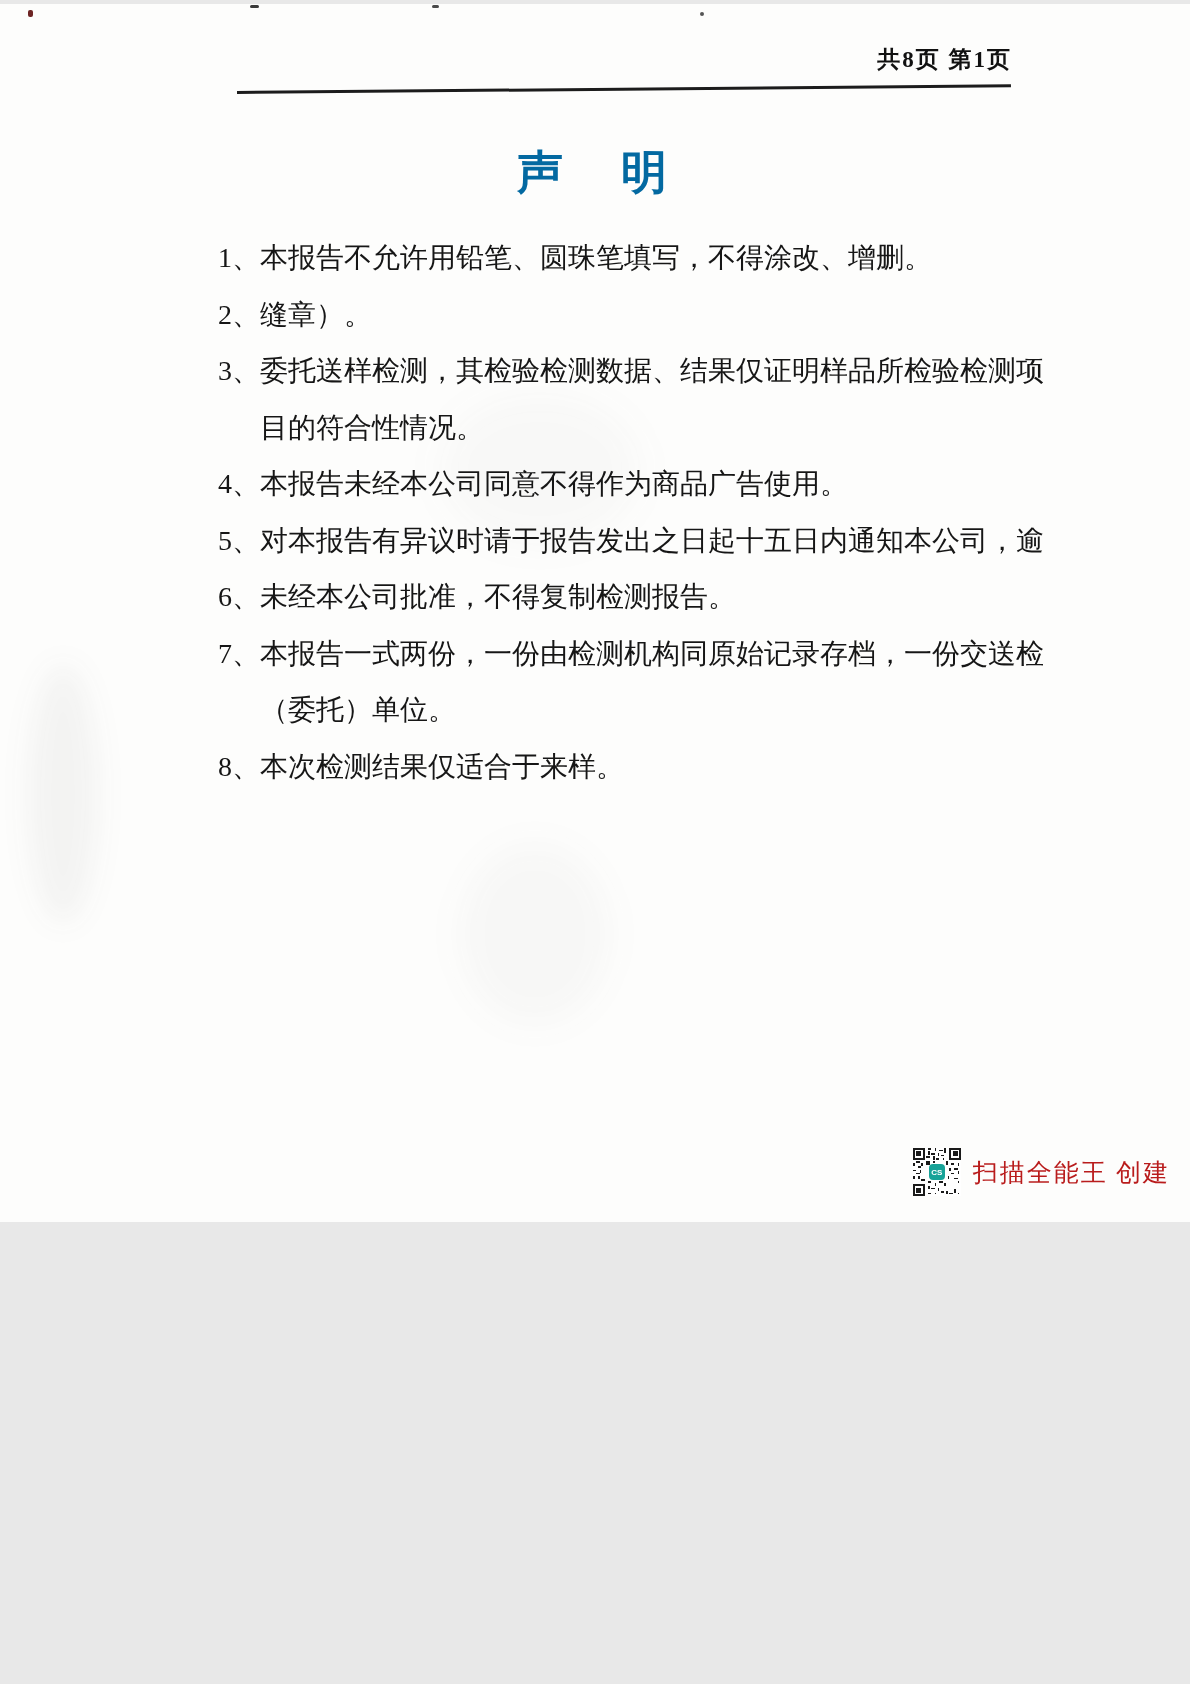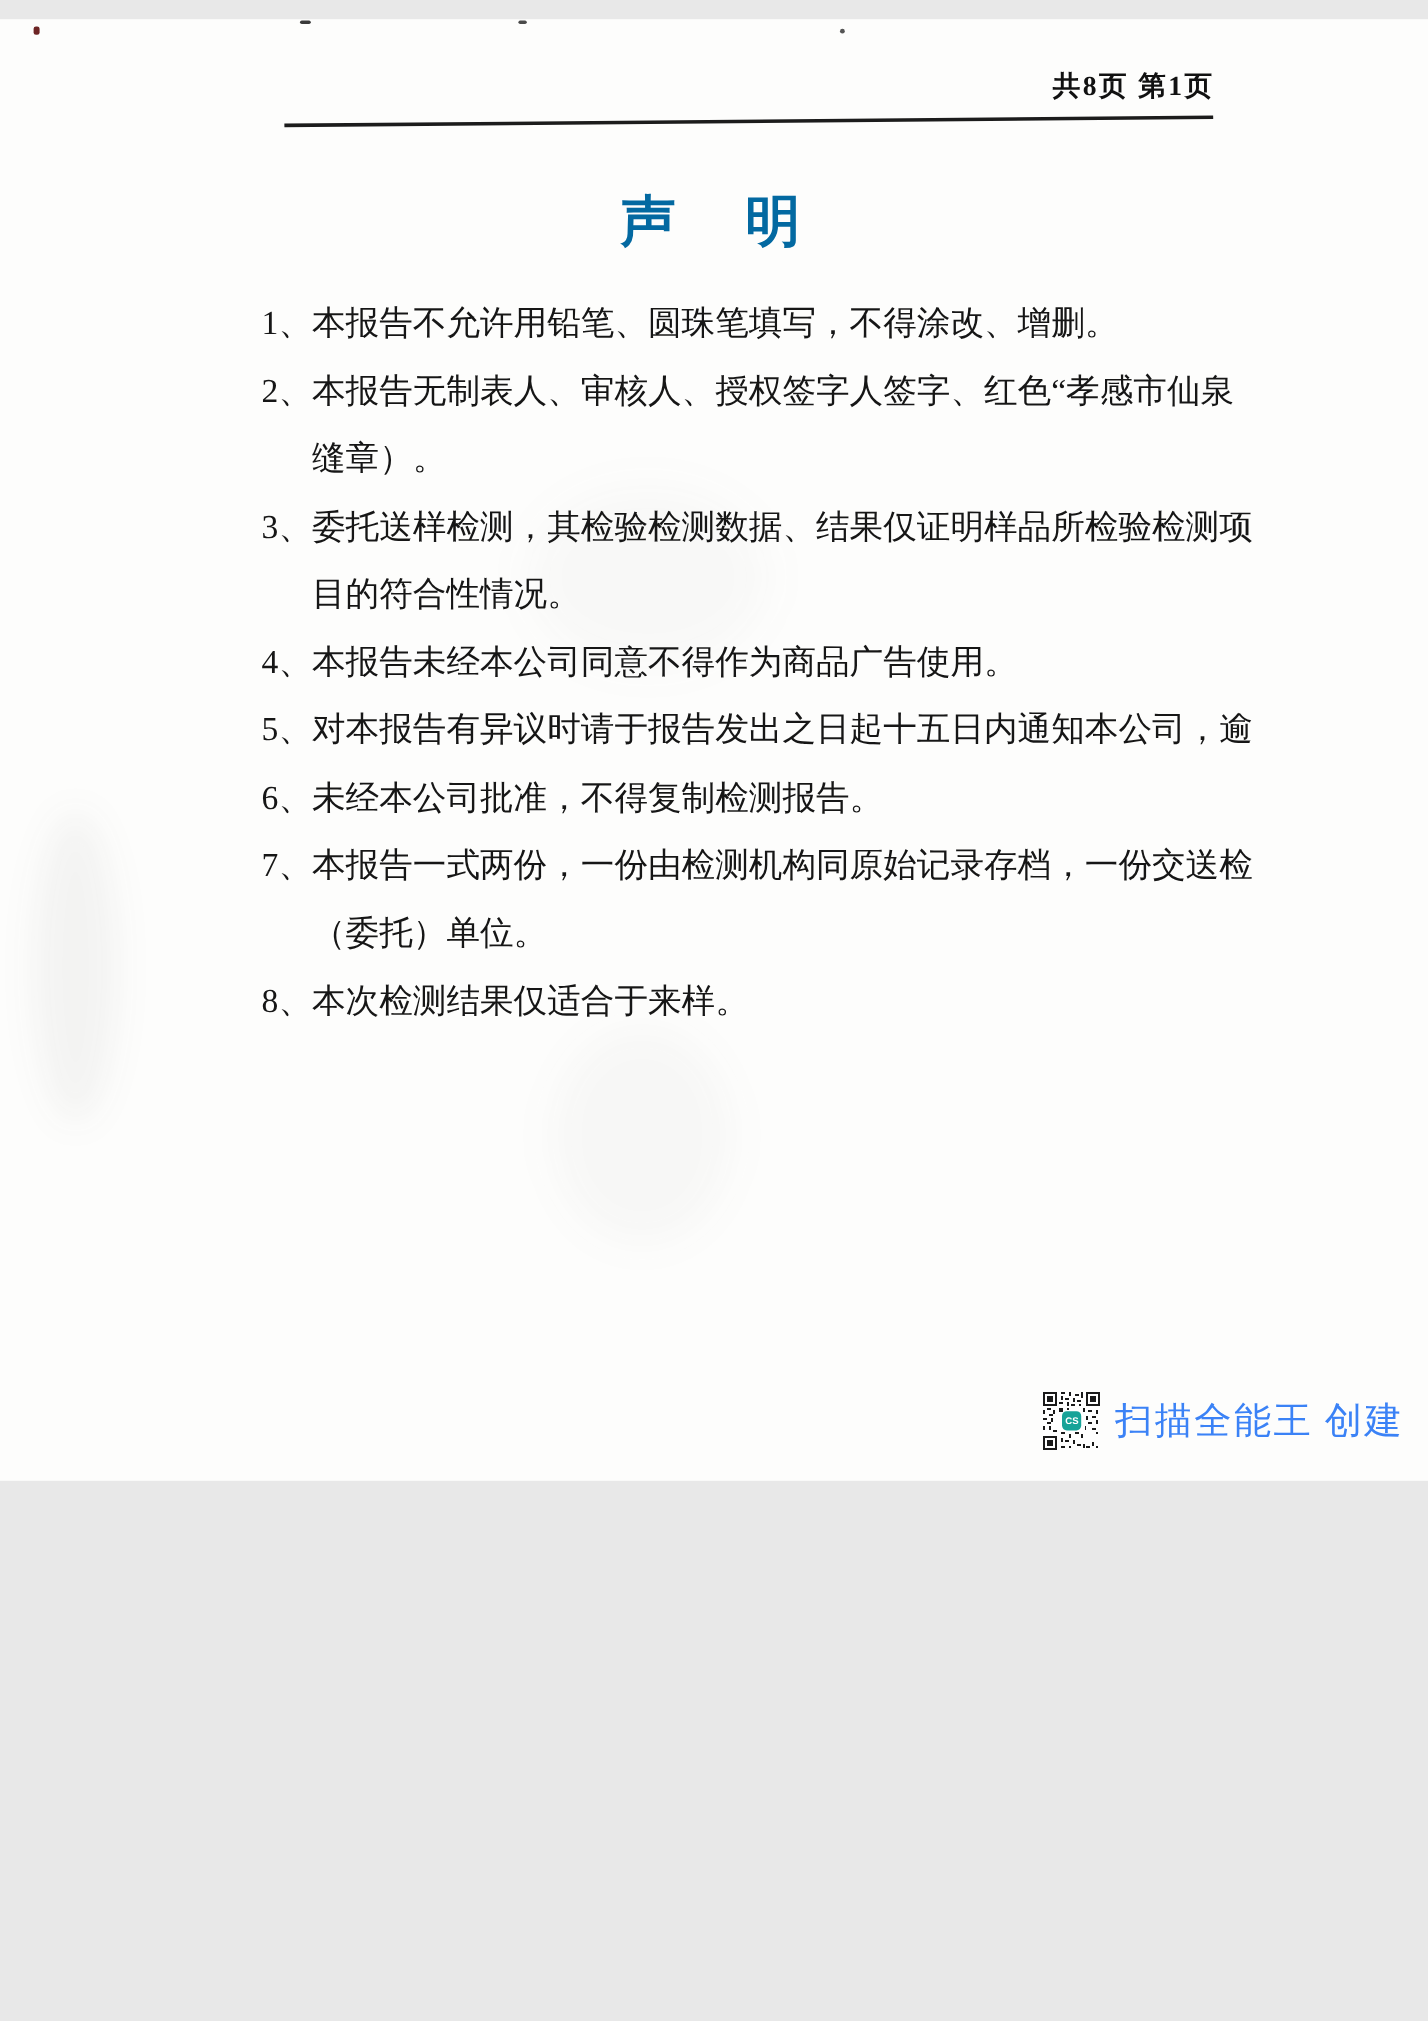--- a/index.html
+++ b/index.html
@@ -1,19 +1,19 @@
 <!DOCTYPE html>
 <html><head>
 <meta charset="utf-8">
 <style>
   html,body { margin:0; padding:0; background:#e8e8e8; }
   .page {
     position:relative;
     width:1190px; height:1218px;
-    margin:16px auto;
+    margin:4px auto;
     background:#fdfdfc;
     font-family:"Liberation Serif", serif;
     color:#161616;
     overflow:hidden;
   }
 
   
   .smudge { position:absolute; border-radius:50%; pointer-events:none; }
   .smudge-1 { left:28px; top:660px; width:70px; height:260px; background:rgba(60,60,60,0.05); filter:blur(14px); }
   .smudge-2 { left:440px; top:390px; width:200px; height:150px; background:rgba(80,80,80,0.03); filter:blur(18px); }
@@ -70,21 +70,21 @@
   .qr-wrap svg { width:100%; height:100%; display:block; }
   .qr-badge {
     position:absolute; left:50%; top:50%;
     transform:translate(-50%,-50%);
     width:16px; height:16px; border-radius:4px;
     display:flex; align-items:center; justify-content:center;
     font-family:"Liberation Sans", sans-serif;
     font-size:8px; font-weight:bold; color:#fff;
   }
   .scanner-credit {
-    font-size:31px; color:#3b82f6; letter-spacing:2px;
+    font-size:25px; color:#b91c1c; letter-spacing:2px;
     font-family:"Liberation Serif", serif;
   }
 </style>
 </head>
 <body>
 
 <div class="page">
 
   <div class="smudge smudge-1"></div>
   <div class="smudge smudge-2"></div>
@@ -104,21 +104,20 @@
     <div class="stmt">
       <span class="stmt-num">1、</span>
       <div class="stmt-text">
         <div class="line">本报告不允许用铅笔、圆珠笔填写，不得涂改、增删。</div>
       </div>
     </div>
 
     <div class="stmt">
       <span class="stmt-num">2、</span>
       <div class="stmt-text">
-        <div class="line">本报告无制表人、审核人、授权签字人签字、红色“孝感市仙泉</div>
         <div class="line">缝章）。</div>
       </div>
     </div>
 
     <div class="stmt">
       <span class="stmt-num">3、</span>
       <div class="stmt-text">
         <div class="line">委托送样检测，其检验检测数据、结果仅证明样品所检验检测项</div>
         <div class="line">目的符合性情况。</div>
       </div>

